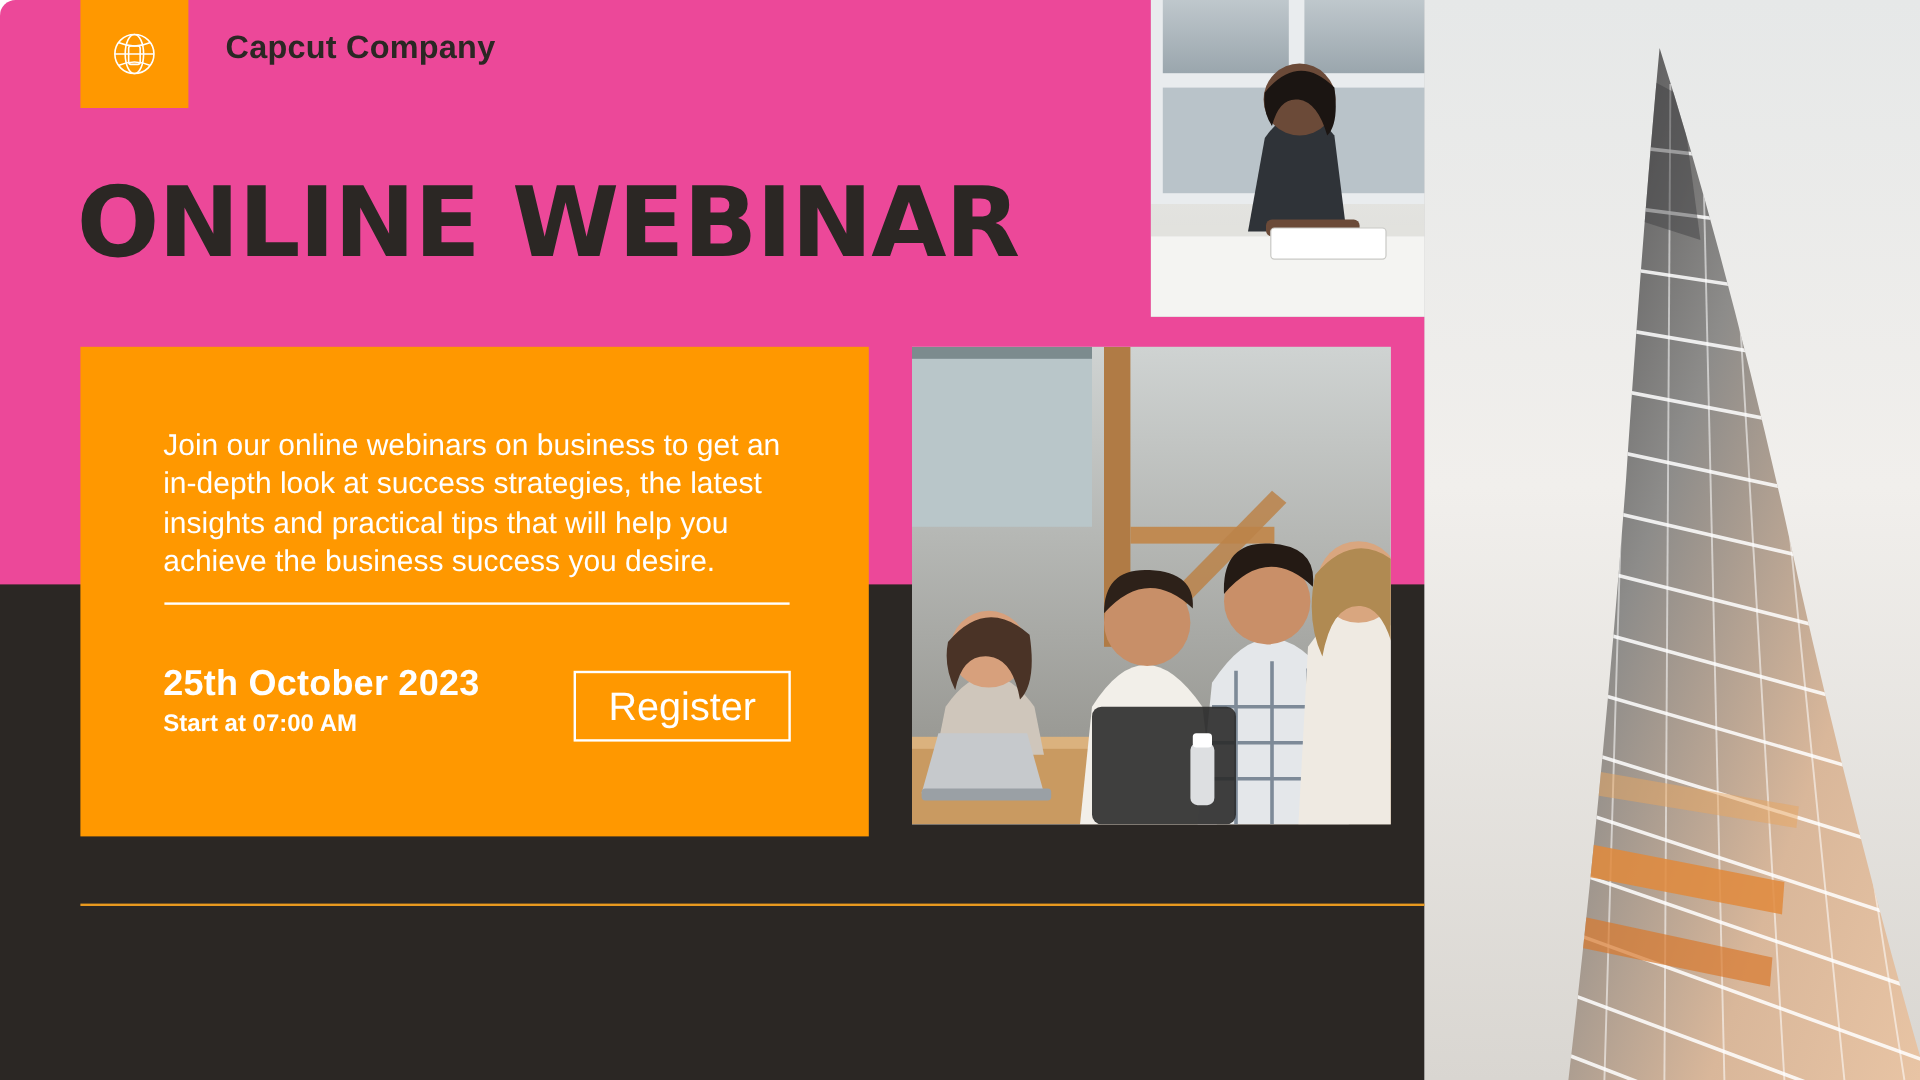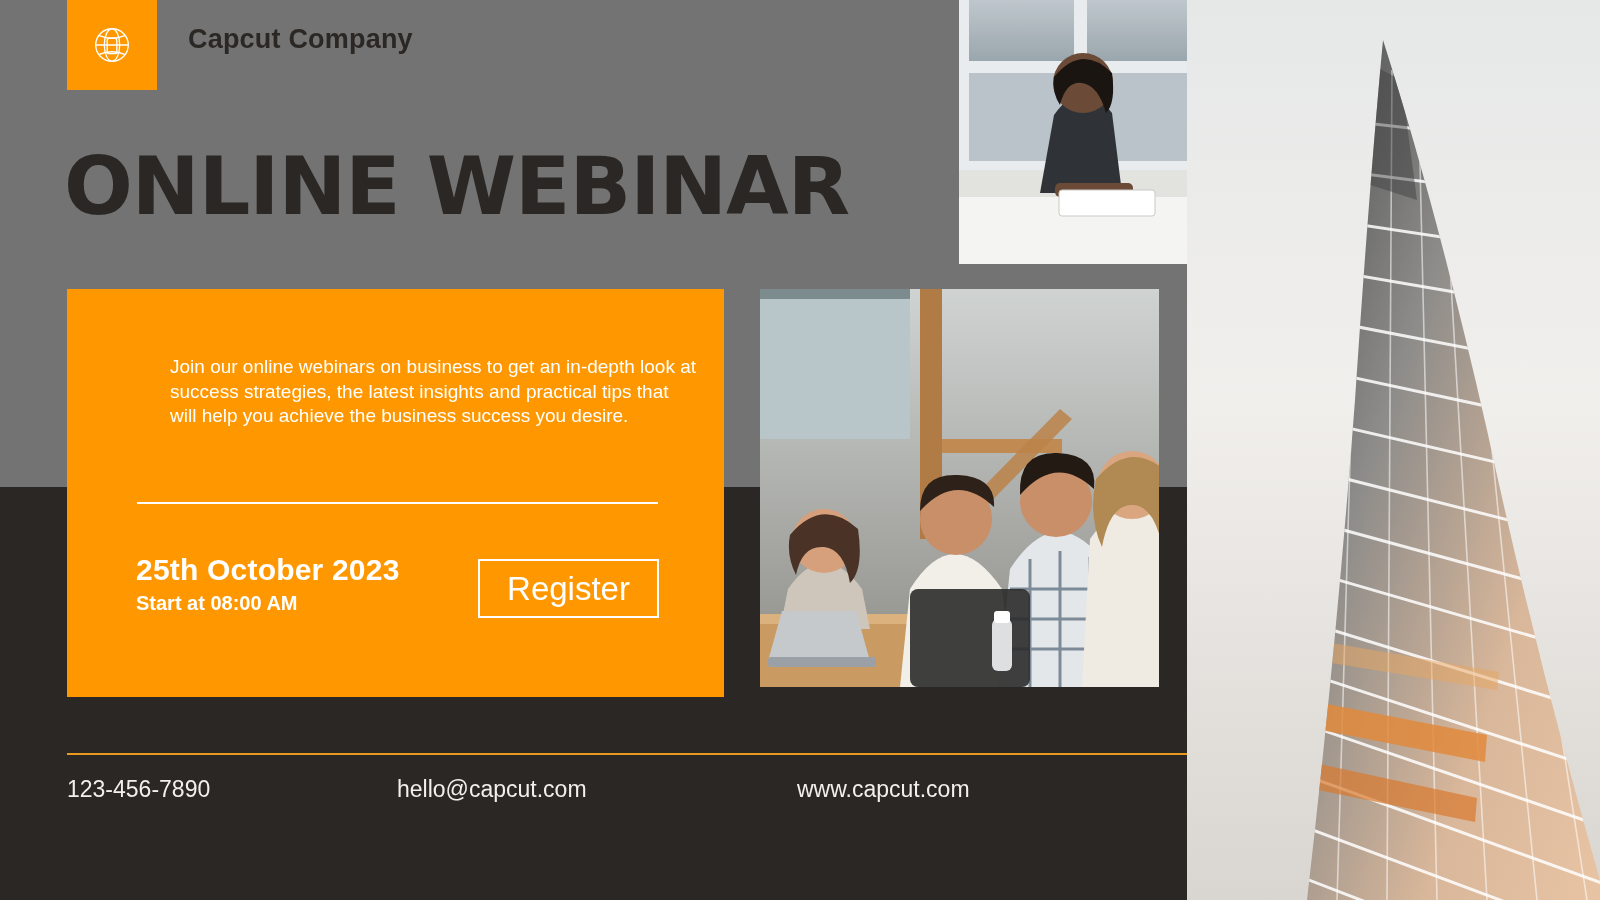--- a/index.html
+++ b/index.html
@@ -2,21 +2,21 @@
 <html><head>
 <meta charset="utf-8">
 <style>
   * { margin:0; padding:0; box-sizing:border-box; }
   html, body {
     width:1600px; height:900px;
     background:#ffffff;
     font-family:"Liberation Sans", sans-serif;
     overflow:hidden;
   }
-  .poster { position:relative; width:1600px; height:900px; background:#737373; }
+  .poster { position:relative; width:1600px; height:900px; background:#ec4899;border-radius:13px; }
 
   
   .dark-panel {
     position:absolute; left:0; top:487px; width:1600px; height:413px;
     background:#2b2724;
   }
 
   
   .logo-tile {
     position:absolute; left:67px; top:0; width:90px; height:90px;
@@ -38,21 +38,21 @@
     font-family:"DejaVu Sans", sans-serif;
   }
 
   
   .info-card {
     position:absolute; left:67px; top:289px; width:657px; height:408px;
     background:#ff9800;
   }
   .info-body {
     position:absolute; left:69px; top:66px; width:530px;
-    font-size:19px; line-height:1.29; color:#ffffff;margin-left:34px;
+    font-size:25px; line-height:1.29; color:#ffffff;
   }
   .info-rule {
     position:absolute; left:70px; top:213px; width:521px; height:2px;
     background:#ffffff;
   }
   .info-date {
     position:absolute; left:69px; top:264px;
     font-size:30px; font-weight:bold; color:#ffffff; letter-spacing:0.2px;
   }
   .info-time {
@@ -296,24 +296,19 @@
     </svg>
   </div>
   <div class="company-name">Capcut Company</div>
 
   <h1 class="headline">ONLINE WEBINAR</h1>
 
   <div class="info-card">
     <p class="info-body">Join our online webinars on business to get an in-depth look at success strategies, the latest insights and practical tips that will help you achieve the business success you desire.</p>
     <div class="info-rule"></div>
     <div class="info-date">25th October 2023</div>
-    <div class="info-time">Start at 08:00 AM</div>
+    <div class="info-time">Start at 07:00 AM</div>
     <div class="register-btn">Register</div>
   </div>
 
   <div class="footer-rule"></div>
-  <div class="footer-row">
-    <div class="footer-item f-phone">123-456-7890</div>
-    <div class="footer-item f-mail">hello@capcut.com</div>
-    <div class="footer-item f-web">www.capcut.com</div>
-  </div>
 
 </div>
 
 </body></html>

